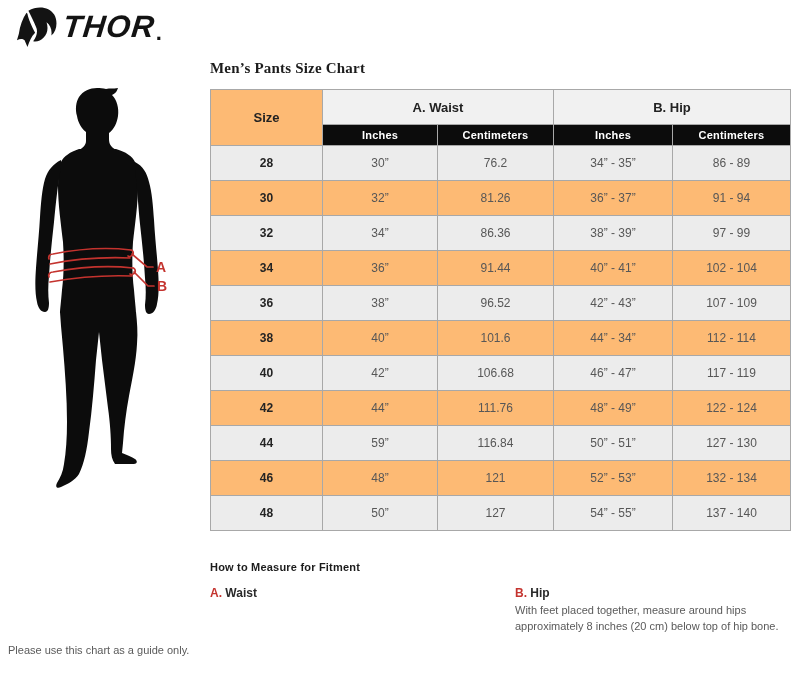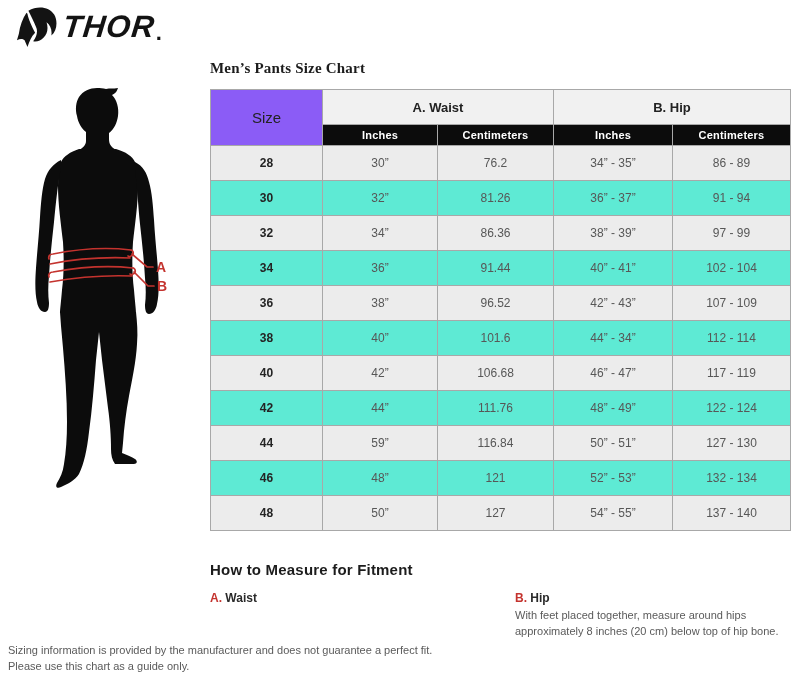--- a/index.html
+++ b/index.html
@@ -23,29 +23,29 @@
 
   
   .content { position:absolute; left:210px; top:60px; width:580px; }
   .chart-title { font-size:15px; font-weight:bold; color:#1c1c1c; margin:0 0 12px 0; letter-spacing:.2px;font-family:Liberation Serif, serif; }
 
   table.size-chart { width:580px; border-collapse:collapse; table-layout:fixed; }
   .size-chart th, .size-chart td {
     border:1px solid #a8a8a8; text-align:center; vertical-align:middle; padding:0;
   }
   .size-chart .group-th { height:35px; background:#f1f1f1; font-size:13px; font-weight:bold; color:#222; }
-  .size-chart .size-th  { background:#8b5cf6; font-size:15px; font-weight:normal; color:#222; }
+  .size-chart .size-th  { background:#fdba74; font-size:13px; font-weight:bold; color:#222; }
   .size-chart .sub-th   { height:21px; background:#0c0c0c; color:#fff; font-size:11px; font-weight:bold; letter-spacing:.2px; }
-  .size-chart td { height:35px; font-size:12px; color:#575757; background:#5eead4; }
+  .size-chart td { height:35px; font-size:12px; color:#575757; background:#fdba74; }
   .size-chart td.size { font-weight:bold; color:#242424; }
   .size-chart tr.odd td { background:#ececec; }
 
   
   .howto { position:absolute; left:210px; top:561px; width:582px; }
-  .howto-heading { font-size:15px; font-weight:bold; color:#1c1c1c; margin:0 0 13px 0; letter-spacing:.2px; }
+  .howto-heading { font-size:11px; font-weight:bold; color:#1c1c1c; margin:0 0 13px 0; letter-spacing:.2px; }
   .howto-cols { display:flex; }
   .m-col-a { width:305px; padding-right:15px; }
   .m-col-b { width:277px; }
   .m-title { font-size:12px; font-weight:bold; color:#2a2a2a; margin-bottom:3px; }
   .m-prefix { color:#c4332e; }
   .m-text { font-size:11px; color:#5a5a5a; line-height:1.45; }
 
   
   .footer { position:absolute; left:8px; top:643px; font-size:11px; color:#5a5a5a; line-height:1.45; }
 </style>
@@ -217,15 +217,14 @@
       <div class="m-title">
         <span class="m-prefix">B.</span>
         <span>Hip</span>
       </div>
       <div class="m-text">With feet placed together, measure around hips approximately 8 inches (20 cm) below top of hip bone.</div>
     </div>
   </div>
 </div>
 
 <div class="footer">
-  <div>Sizing information is provided by the manufacturer and does not guarantee a perfect fit.</div>
   <div>Please use this chart as a guide only.</div>
 </div>
 
 </body></html>

